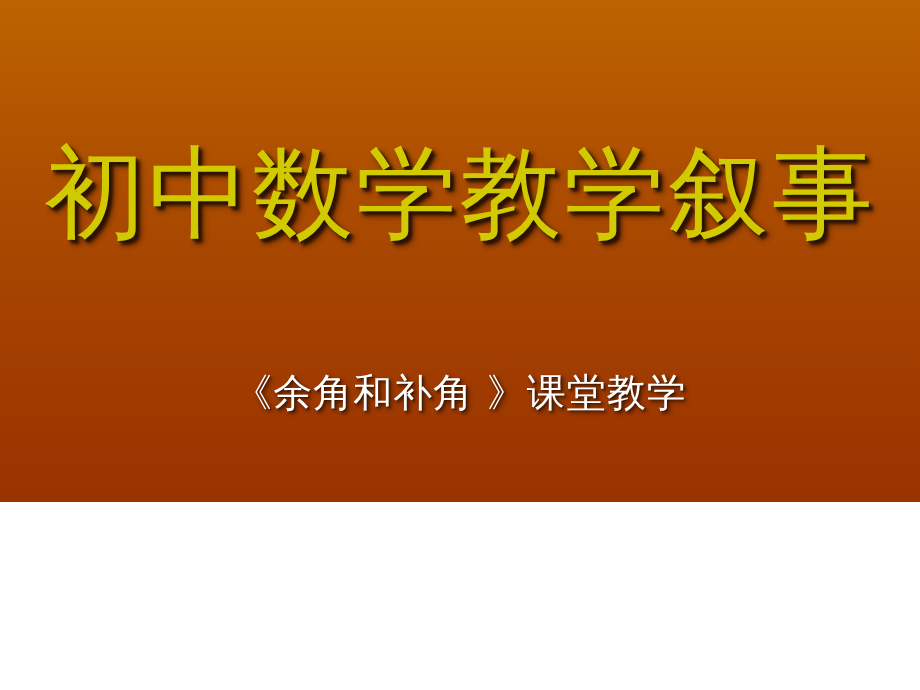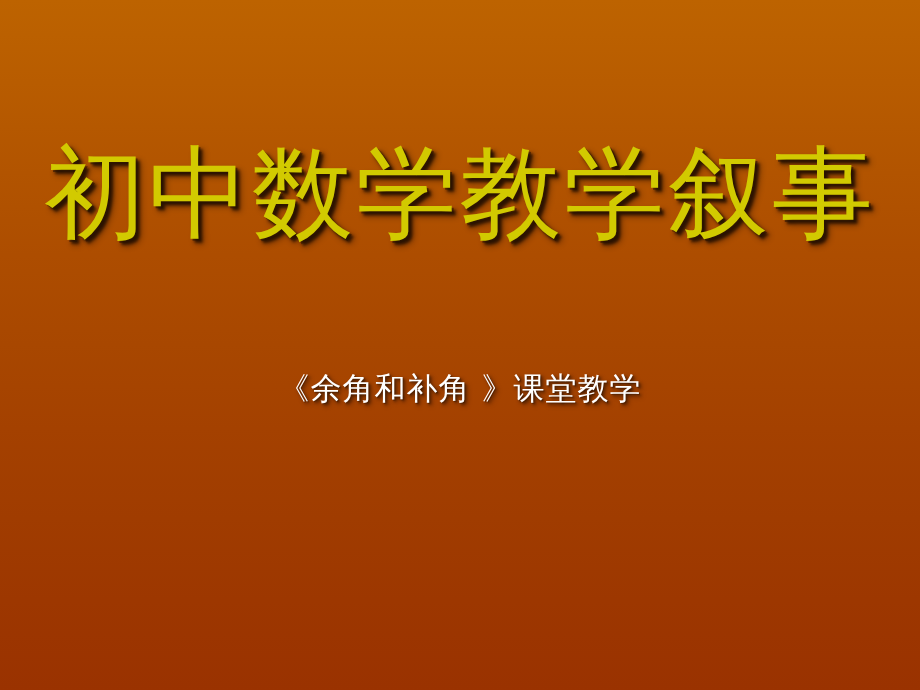--- a/index.html
+++ b/index.html
@@ -10,21 +10,21 @@
   body {
     width: 920px;
     height: 690px;
     overflow: hidden;
     font-family: "Liberation Serif", "DejaVu Serif", serif;
   }
 
   #slide {
     position: relative;
     width: 920px;
-    height: 690px;
+    height: 502px;
     background: linear-gradient(to bottom,
         #bd6300 0%,
         #b85c00 12%,
         #b25400 25%,
         #ad4d00 37%,
         #a84700 50%,
         #a44100 62%,
         #a03c00 75%,
         #9d3700 87%,
         #9a3200 100%);
@@ -62,21 +62,21 @@
     left: 0;
     top: 370px;
     width: 920px;
     text-align: center;
   }
   #slide-subtitle {
     display: inline-block;
     margin: 0;
     padding: 0;
     font-family: "DejaVu Serif", "Liberation Serif", serif;
-    font-size: 31px;
+    font-size: 39px;
     line-height: 1.18;
     font-weight: normal;
     letter-spacing: 1px;
     color: #ffffff;
     text-shadow:
         1px 1px 0 rgba(50,22,0,0.45),
         2px 2px 3px rgba(30,12,0,0.65),
         3px 3px 5px rgba(25,10,0,0.35);
     white-space: pre;
   }

